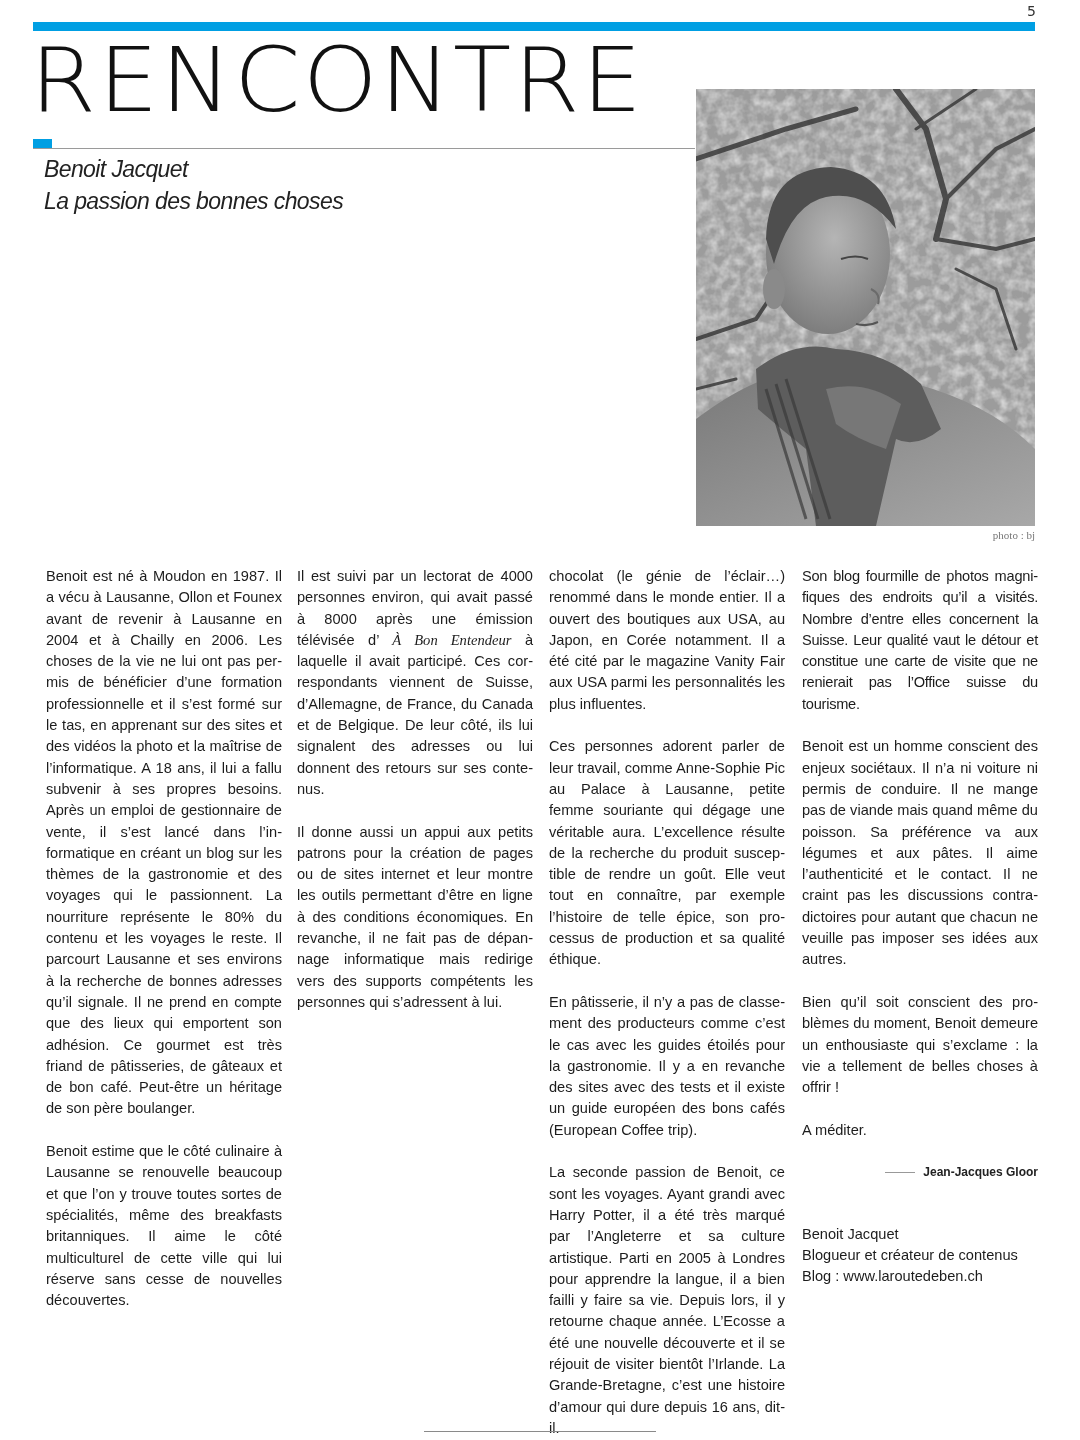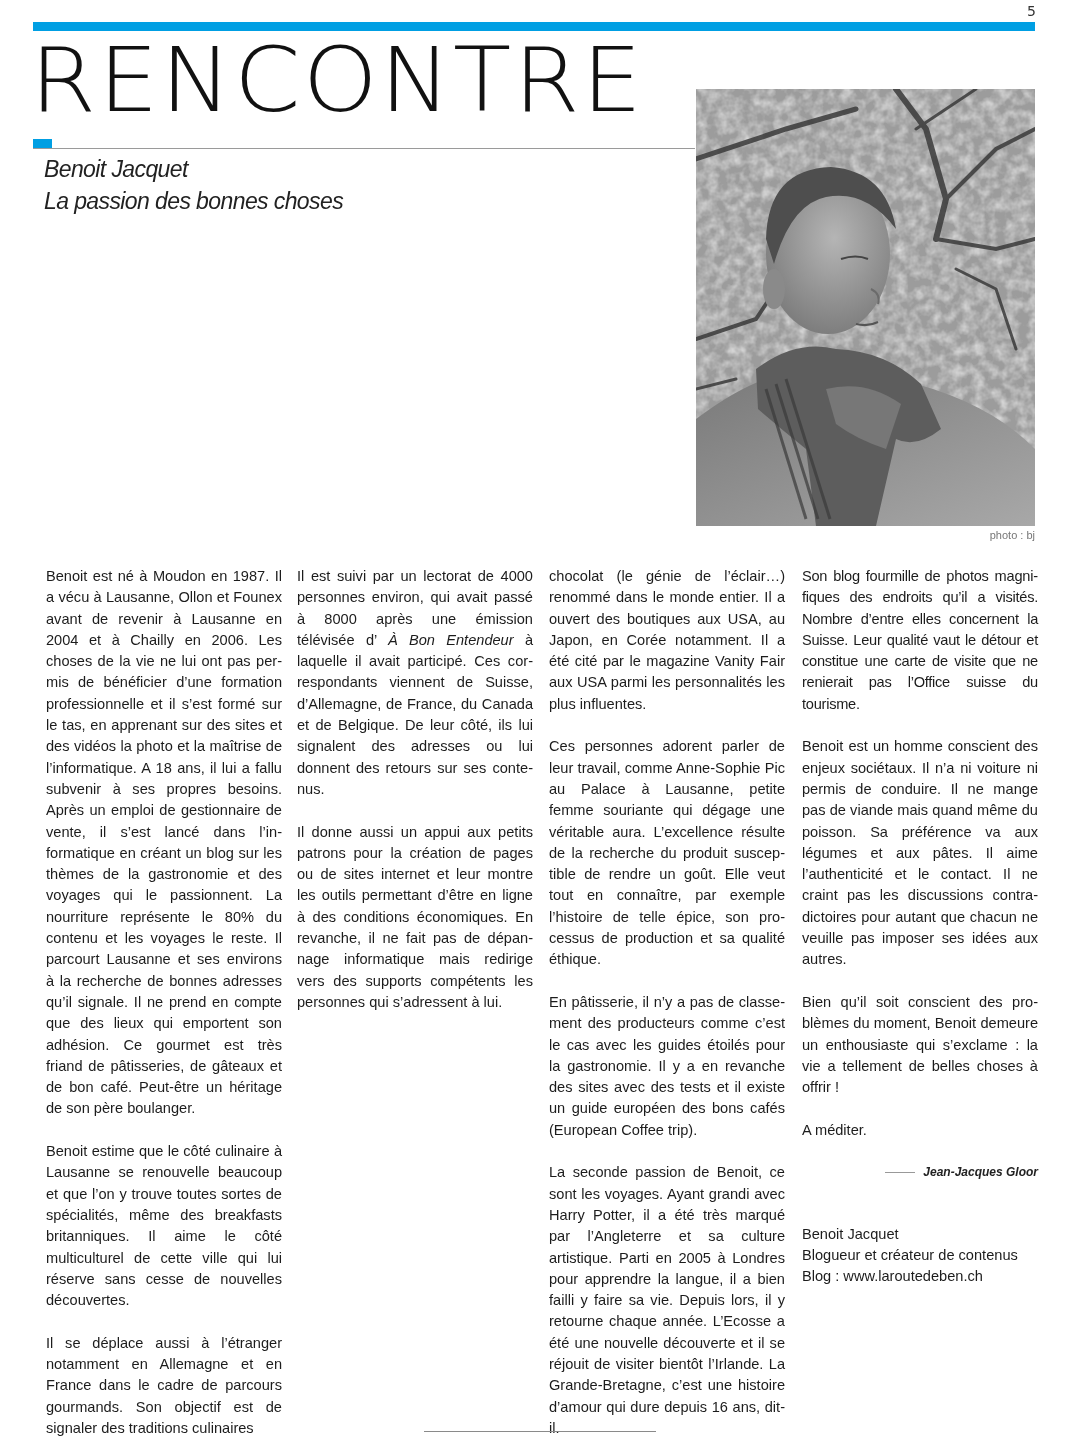--- a/index.html
+++ b/index.html
@@ -36,46 +36,46 @@
     font-size: 23px; line-height: 32px; color: #222; letter-spacing: -0.6px;
   }
   .subtitle div { white-space: nowrap; }
   .photo {
     position: absolute; top: 89px; left: 696px; width: 339px; height: 437px;
     overflow: hidden; background: #8c8c8c;
   }
   .photo svg { display: block; }
   .photo-credit {
     position: absolute; top: 529px; left: 985px; width: 50px; text-align: right;
-    font-size: 11px; color: #777; font-family: Liberation Sans, sans-serif;
+    font-size: 11px; color: #777; font-family: Liberation Serif, serif;
   }
   .col {
     position: absolute; top: 566px; width: 236px;
     font-family: "Liberation Sans", sans-serif; font-size: 14.6px;
     line-height: 21.3px; color: #1c1c1c; text-align: justify;
     hyphens: manual;
   }
   .col p { margin: 0 0 21.3px 0; text-align: justify; text-align-last: left; }
   .col1 { left: 46px; }
   .col2 { left: 297px; }
   .col3 { left: 549px; }
   .col4 { left: 802px; }
   .col .tight { letter-spacing: -0.25px; word-spacing: -1px; }
   .signature {
     display: flex; justify-content: flex-end; align-items: center; gap: 8px;
-    margin: 6px 0 40px 0; font-style: italic; font-weight: bold; font-size: 12px;
+    margin: 6px 0 40px 0; font-weight: bold; font-size: 12px;
     color: #222;
   }
   .signature .dash { width: 30px; height: 1px; background: #999; display: inline-block; }
   .bio { text-align: left; }
   .bio div { text-align: left; white-space: nowrap; }
   .bottom-rule {
     position: absolute; top: 1431px; left: 424px; width: 232px; height: 1px; background: #8a8a8a;
   }
-  em { font-style: italic; }
+  em { font-style: italic; font-family: Liberation Serif, serif; }
 </style>
 </head>
 <body>
 
 <div class="page-number">5</div>
 <div class="top-rule" style="background: rgb(0, 159, 227);"></div>
 
 <div class="headline">RENCONTRE</div>
 
 <div class="sub-accent" style="background: rgb(0, 159, 227);"></div>
@@ -132,21 +132,20 @@
       <line x1="90" y1="290" x2="134" y2="430"></line>
     </g>
     <path d="M130 300 Q170 290 205 315 L190 360 Q160 350 140 335 Z" fill="#777"></path>
   </svg>
 </div>
 <div class="photo-credit">photo : bj</div>
 
 <div class="col col1">
   <p>Benoit est né à Moudon en 1987. Il a vécu à Lausanne, Ollon et Founex avant de revenir à Lausanne en 2004 et à Chailly en 2006. Les choses de la vie ne lui ont pas per­mis de bénéficier d’une formation professionnelle et il s’est formé sur le tas, en apprenant sur des sites et des vidéos la photo et la maîtrise de l’informatique. A 18 ans, il lui a fallu subvenir à ses propres besoins. Après un emploi de gestionnaire de vente, il s’est lancé dans l’in­formatique en créant un blog sur les thèmes de la gastronomie et des voyages qui le passionnent. La nourriture représente le 80% du contenu et les voyages le reste. Il parcourt Lausanne et ses environs à la recherche de bonnes adresses qu’il signale. Il ne prend en compte que des lieux qui emportent son adhésion. Ce gourmet est très friand de pâtisseries, de gâteaux et de bon café.  Peut-être un héritage de son père boulanger.</p>
   <p>Benoit estime que le côté culinaire à Lausanne se renouvelle beaucoup et que l’on y trouve toutes sortes de spécialités, même des break­fasts britanniques. Il aime le côté multiculturel de cette ville qui lui réserve sans cesse de nouvelles découvertes.</p>
-  <p>Il se déplace aussi à l’étran­ger notamment en Allemagne et en France dans le cadre de par­cours gourmands. Son objectif est de signaler des traditions culinaires</p>
 </div>
 
 <div class="col col2">
   <p><span>Il est suivi par un lectorat de 4000 personnes environ, qui avait passé à 8000 après une émission télévisée d’ </span><em>À Bon Entendeur</em><span> à laquelle il avait participé. Ces cor­respondants viennent de Suisse, d’Allemagne, de France, du Canada et de Belgique. De leur côté, ils lui signalent des adresses ou lui donnent des retours sur ses conte­nus.</span></p>
   <p>Il donne aussi un appui aux petits patrons pour la création de pages ou de sites internet et leur montre les outils permettant d’être en ligne à des conditions économiques. En revanche, il ne fait pas de dépan­nage informatique mais redirige vers des supports compétents les personnes qui s’adressent à lui.</p>
 </div>
 
 <div class="col col3">
   <p>chocolat (le génie de l’éclair…) renommé dans le monde entier. Il a ouvert des boutiques aux USA, au Japon, en Corée notamment. Il a été cité par le magazine Vanity Fair aux USA parmi les personnalités les plus influentes.</p>
   <p>Ces personnes adorent parler de leur travail, comme Anne-Sophie Pic au Palace à Lausanne, petite femme souriante qui dégage une véritable aura. L’excellence résulte de la recherche du produit suscep­tible de rendre un goût. Elle veut tout en connaître, par exemple l’histoire de telle épice, son pro­cessus de production et sa qualité éthique.</p>

